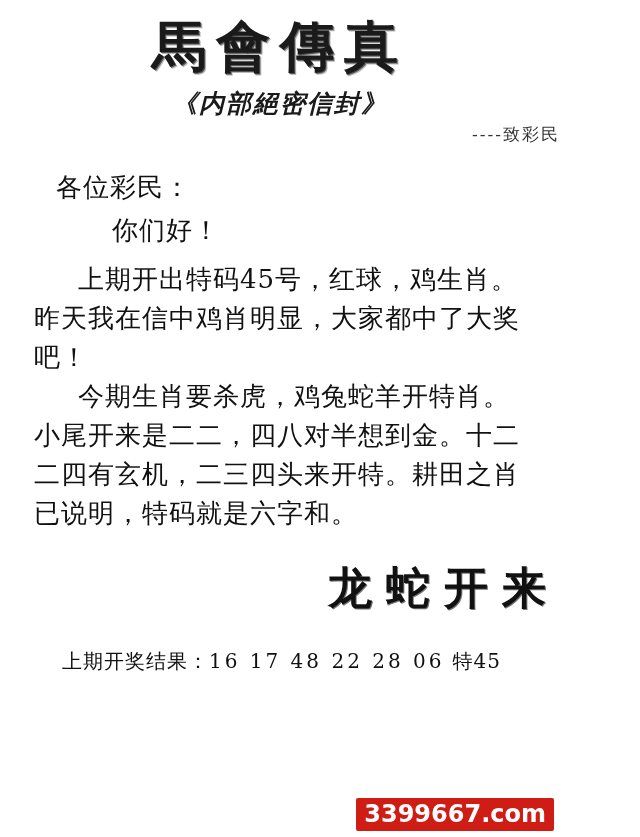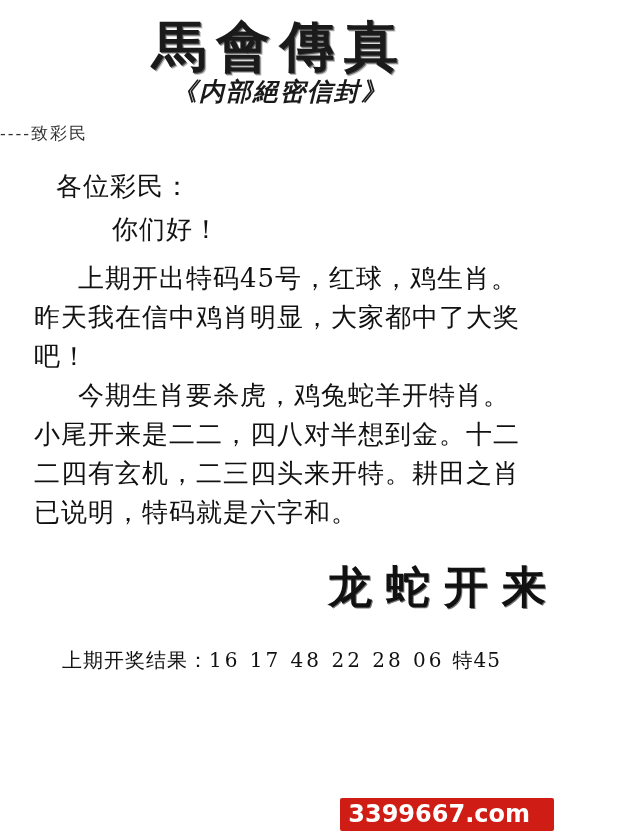--- a/index.html
+++ b/index.html
@@ -31,40 +31,41 @@
     letter-spacing: 10px;
     color: #1a1a1a;
     padding-top: 18px;
     line-height: 1.05;
     text-shadow: 1px 1px 0 #555, 2px 2px 0 #bbb;
   }
   .subtitle-row {
     display: flex;
     justify-content: center;
     align-items: baseline;
+    margin-top: 12px;
     gap: 6px;
   }
   .subtitle-left {
     font-size: 25px;
     font-weight: bold;
     font-style: italic;
     letter-spacing: 2px;
     color: #1a1a1a;
   }
   .subtitle-right {
     font-size: 27px;
     font-weight: bold;
     letter-spacing: 1px;
     color: #1a1a1a;
   }
   .dedication {
-    text-align: left;
+    text-align: right;
     font-size: 17px;
     letter-spacing: 2px;
-    margin-top: 14px;
+    margin-top: 3px;
     color: #333333;
   }
 
   
   .body-text {
     margin: 22px 34px 0 34px;
     font-size: 26px;
     line-height: 1.5;
     color: #111111;
     letter-spacing: 1px;
@@ -109,21 +110,21 @@
   
   .watermark {
     position: absolute;
     right: 6px;
     bottom: 6px;
     background: #cf1d16;
     color: #ffffff;
     font-family: "DejaVu Sans", "Liberation Sans", sans-serif;
     font-weight: bold;
     font-size: 24px;
-    padding: 2px 24px 3px 8px;
+    padding: 2px 8px 3px 8px;
     letter-spacing: 0px;
     border-radius: 2px;
   }
 </style>
 </head>
 <body>
 
 <div class="page">
 
   <div class="title">馬會傳真</div>

